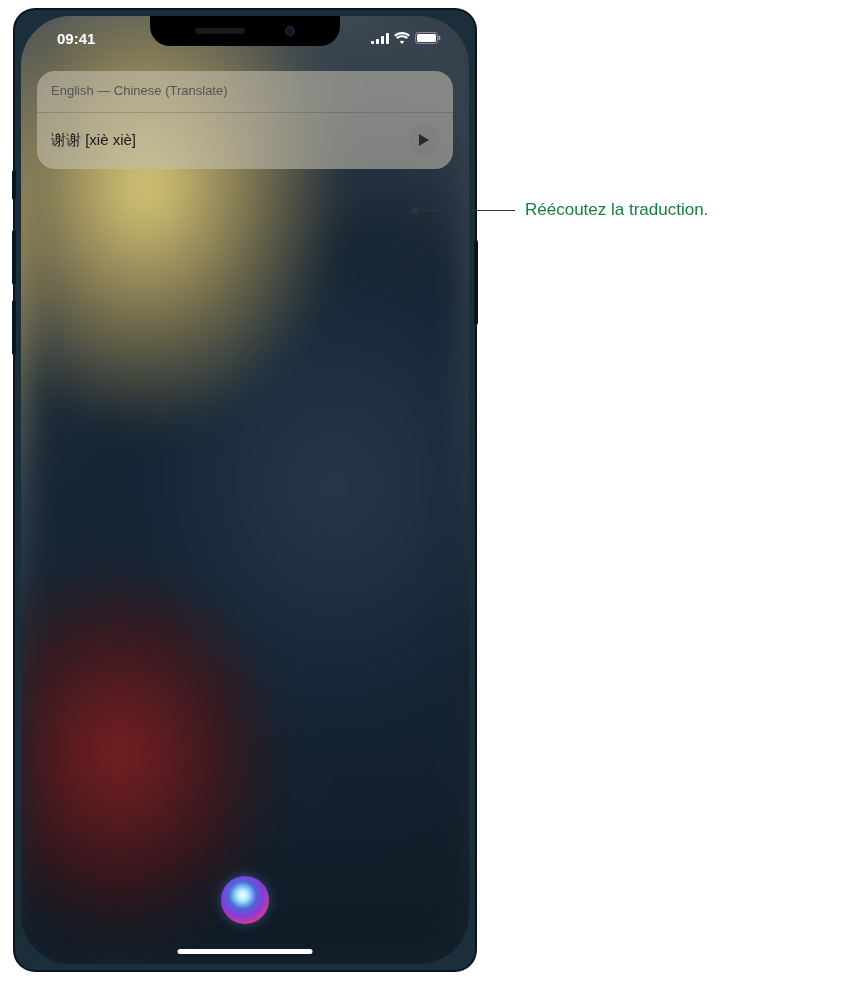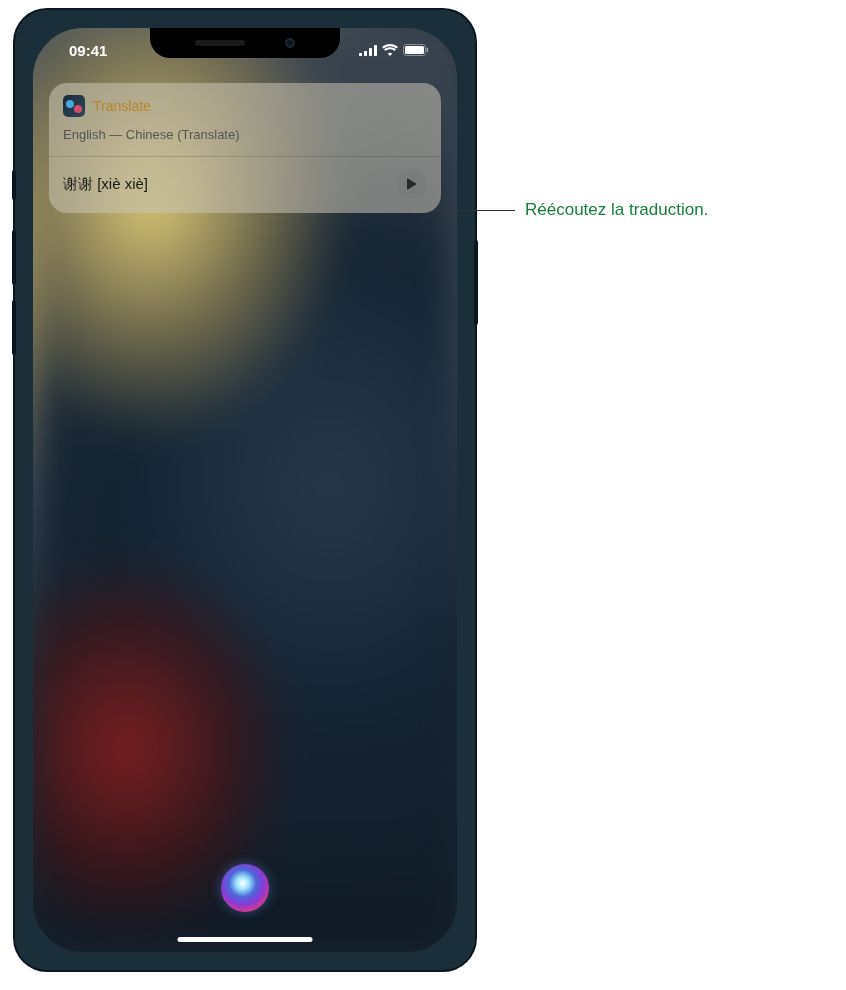--- a/index.html
+++ b/index.html
@@ -14,22 +14,22 @@
       background: #fff;
       position: relative;
     }
     .phone-frame {
       position: absolute;
       left: 15px;
       top: 10px;
       width: 460px;
       height: 960px;
       background: #1a2f3a;
-      border-radius: 32px;
-      padding: 18px;
+      border-radius: 20px;
+      padding: 6px;
       box-shadow: 0 0 0 2px #0a1520;
     }
     .phone-notch-side {
       position: absolute;
       background: #0a1520;
       border-radius: 3px;
     }
     .btn-left-1 { left: -3px; top: 160px; width: 4px; height: 30px; }
     .btn-left-2 { left: -3px; top: 220px; width: 4px; height: 55px; }
     .btn-left-3 { left: -3px; top: 290px; width: 4px; height: 55px; }
@@ -274,24 +274,20 @@
         </svg>
         <svg width="26" height="12" viewBox="0 0 26 12">
           <rect x="0.5" y="0.5" width="22" height="11" rx="2.8" fill="none" stroke="#fff" stroke-width="1" opacity="0.4"></rect>
           <rect x="2" y="2" width="19" height="8" rx="1.5" fill="#fff"></rect>
           <rect x="23.5" y="3.8" width="1.7" height="4.4" rx="0.8" fill="#fff" opacity="0.5"></rect>
         </svg>
       </div>
     </div>
 
     <div class="siri-card">
-      <div class="card-header">
-        <div class="app-icon"></div>
-        <div class="app-name">Translate</div>
-      </div>
       <div class="lang-pair">English — Chinese (Translate)</div>
       <div class="divider"></div>
       <div class="translation-row">
         <div class="translation-text">谢谢 [xiè xiè]</div>
         <div class="play-button">
           <svg width="12" height="14" viewBox="0 0 12 14" fill="#2a2a2a">
             <path d="M1 1 L11 7 L1 13 Z"></path>
           </svg>
         </div>
       </div>

